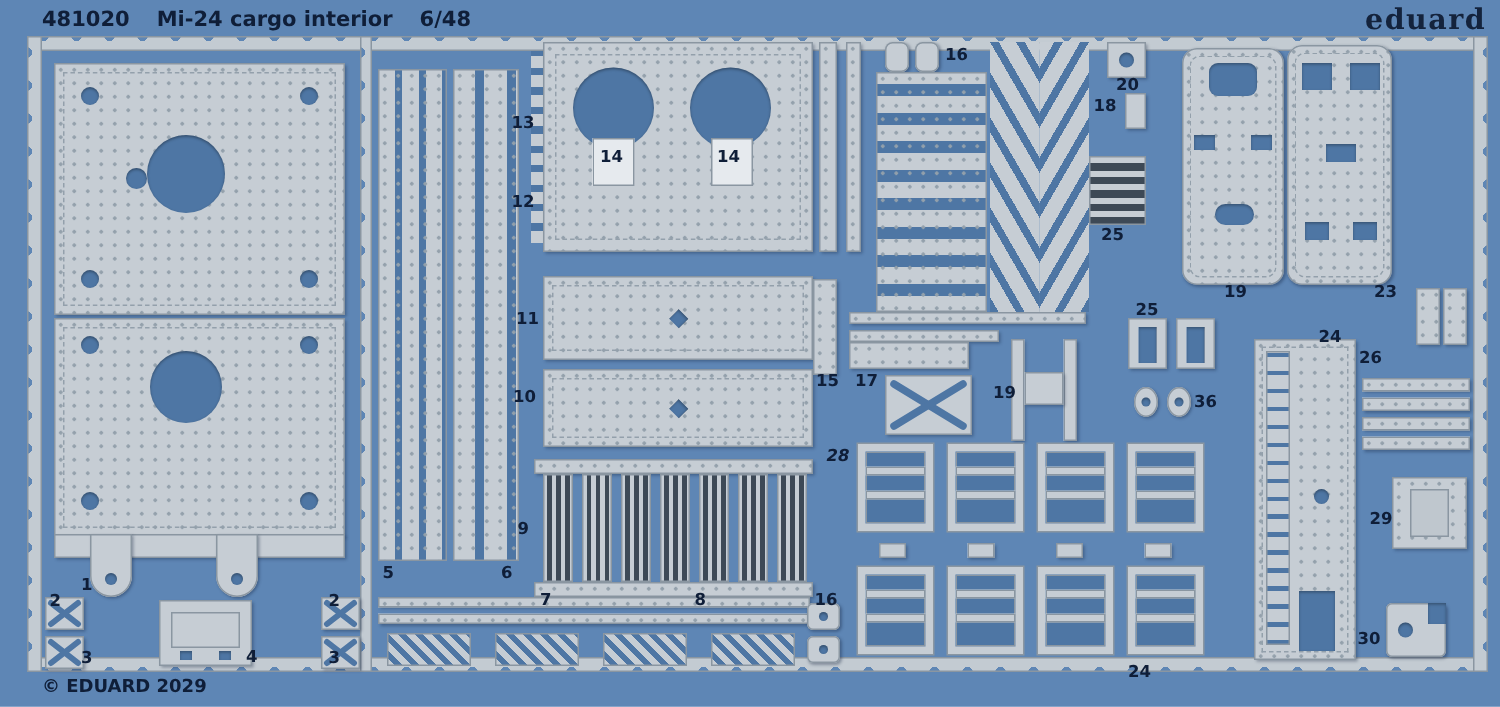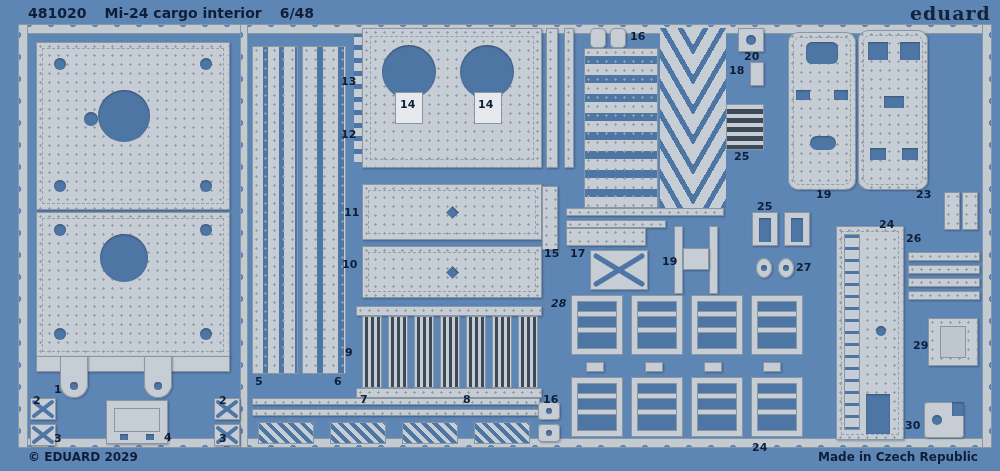--- a/index.html
+++ b/index.html
@@ -30,21 +30,20 @@
 
 <div id="stage">
 
   <div id="header-line">
     <span>481020</span>
     <span>Mi-24  cargo interior</span>
     <span>6/48</span>
   </div>
   <div id="brand">eduard</div>
   <div class="footer-text" style="left:28px;">© EDUARD 2029</div>
-  <div class="footer-text" style="left:818px;">Made in Czech Republic</div>
 
   <div class="abs fr fr-top" style="left:18px;top:24px;width:974px;height:10px;"></div>
   <div class="abs fr fr-bottom" style="left:18px;top:438px;width:974px;height:10px;"></div>
   <div class="abs fr fr-left" style="left:18px;top:24px;width:10px;height:424px;"></div>
   <div class="abs fr fr-right" style="left:982px;top:24px;width:10px;height:424px;"></div>
   <div class="abs fr fr-left" style="left:240px;top:24px;width:8px;height:424px;"></div>
 
   <div class="abs metal dots" style="left:36px;top:42px;width:194px;height:168px;">
     <div class="dash" style="inset:6px;"></div>
     <div class="hole" style="left:62px;top:48px;width:52px;height:52px;"></div>
@@ -296,20 +295,20 @@
       <span class="plabel" style="left: 570px; top: 247px;">17</span>
       <span class="plabel" style="left: 662px; top: 255px;">19</span>
       <span class="plabel" style="left: 729px; top: 64px;">18</span>
       <span class="plabel" style="left: 744px; top: 50px;">20</span>
       <span class="plabel" style="left: 734px; top: 150px;">25</span>
       <span class="plabel" style="left: 816px; top: 188px;">19</span>
       <span class="plabel" style="left: 916px; top: 188px;">23</span>
       <span class="plabel" style="left: 879px; top: 218px; text-align: right;">24</span>
       <span class="plabel" style="left: 757px; top: 200px;">25</span>
       <span class="plabel" style="left: 906px; top: 232px;">26</span>
-      <span class="plabel" style="left: 796px; top: 261px;">27</span>
+      <span class="plabel" style="left: 796px; top: 261px;">36</span>
       <span class="plabel" style="left: 551px; top: 297px; font-style: italic;">28</span>
       <span class="plabel" style="left: 913px; top: 339px;">29</span>
       <span class="plabel" style="left: 905px; top: 419px;">30</span>
       <span class="plabel" style="left: 752px; top: 441px;">24</span>
     </div>
 
 </div>
 
 </body></html>

